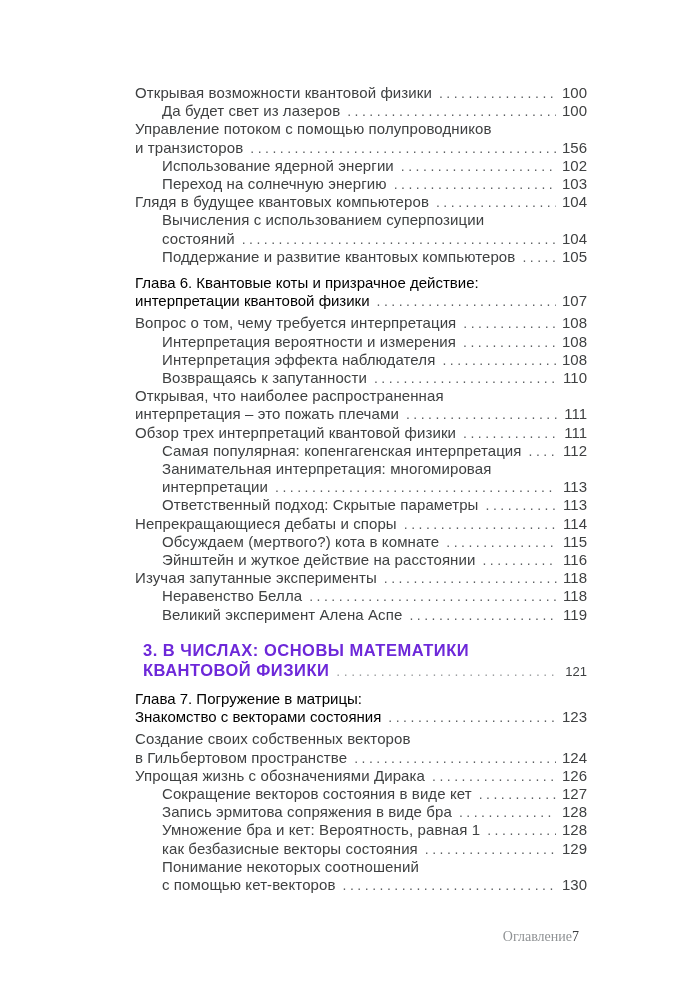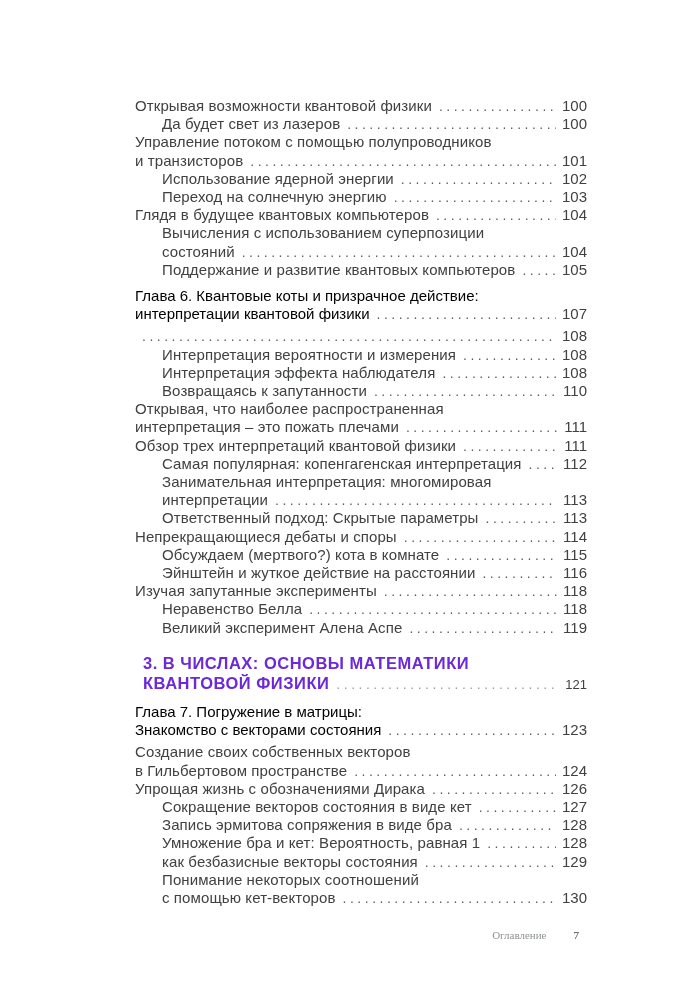--- a/index.html
+++ b/index.html
@@ -4,21 +4,21 @@
 <style>
   html,body { margin:0; padding:0; }
   body {
     width:682px; height:1000px; position:relative;
     background:#ffffff; overflow:hidden;
     font-family:"Liberation Sans", sans-serif;
   }
   .page { position:absolute; inset:0; background:#ffffff; }
 
   .toc {
-    position:absolute; left:135px; top:97px; width:452px;
+    position:absolute; left:135px; top:84px; width:452px;
     color:#3f4142; font-size:15px;
   }
   .line {
     display:flex; align-items:baseline;
     line-height:18.2px; white-space:nowrap;
   }
   .lvl2 .line { padding-left:27px; }
   .txt { flex:0 0 auto; letter-spacing:0.1px; }
 
   .leader {
@@ -37,22 +37,22 @@
 
   .style-part { margin-top:16px; margin-bottom:7px; font-size:16.5px; }
   .style-part .line { line-height:20px; }
   .style-part .txt { font-weight:bold; color:#6d28d9; letter-spacing:0.5px;margin-left:8px; }
   .style-part .leader { color:#9ea1a2; }
   .style-part .pg { font-size:13px; }
 
   .footer {
     position:absolute; top:929px; left:135px; width:452px;
     display:flex; justify-content:flex-end; align-items:flex-end;
-    gap:27px; padding-right:8px; box-sizing:border-box;
-    font-family:"Liberation Serif", serif; font-size:11px;
+    padding-right:8px; box-sizing:border-box;
+    font-family:"Liberation Serif", serif; font-size:14px;
   }
   .footer-label { color:#8f9294; }
   .footer-num { color:#3a3c3e; }
 </style>
 </head>
 <body>
 
 <div class="page">
   <main id="toc" class="toc">
       <div class="entry lvl1 style-normal">
@@ -69,21 +69,21 @@
           <span class="pg">100</span>
         </div>
       </div>
       <div class="entry lvl1 style-normal">
         <div class="line">
           <span class="txt">Управление потоком с помощью полупроводников</span>
         </div>
         <div class="line">
           <span class="txt">и транзисторов</span>
           <span class="leader"></span>
-          <span class="pg">101</span>
+          <span class="pg">156</span>
         </div>
       </div>
       <div class="entry lvl2 style-normal">
         <div class="line">
           <span class="txt">Использование ядерной энергии</span>
           <span class="leader"></span>
           <span class="pg">102</span>
         </div>
       </div>
       <div class="entry lvl2 style-normal">
@@ -122,20 +122,21 @@
           <span class="txt">Глава 6. Квантовые коты и призрачное действие:</span>
         </div>
         <div class="line">
           <span class="txt">интерпретации квантовой физики</span>
           <span class="leader"></span>
           <span class="pg">107</span>
         </div>
       </div>
       <div class="entry lvl1 style-normal">
         <div class="line">
+          <span class="txt">Вопрос о том, чему требуется интерпретация</span>
           <span class="leader"></span>
           <span class="pg">108</span>
         </div>
       </div>
       <div class="entry lvl2 style-normal">
         <div class="line">
           <span class="txt">Интерпретация вероятности и измерения</span>
           <span class="leader"></span>
           <span class="pg">108</span>
         </div>

